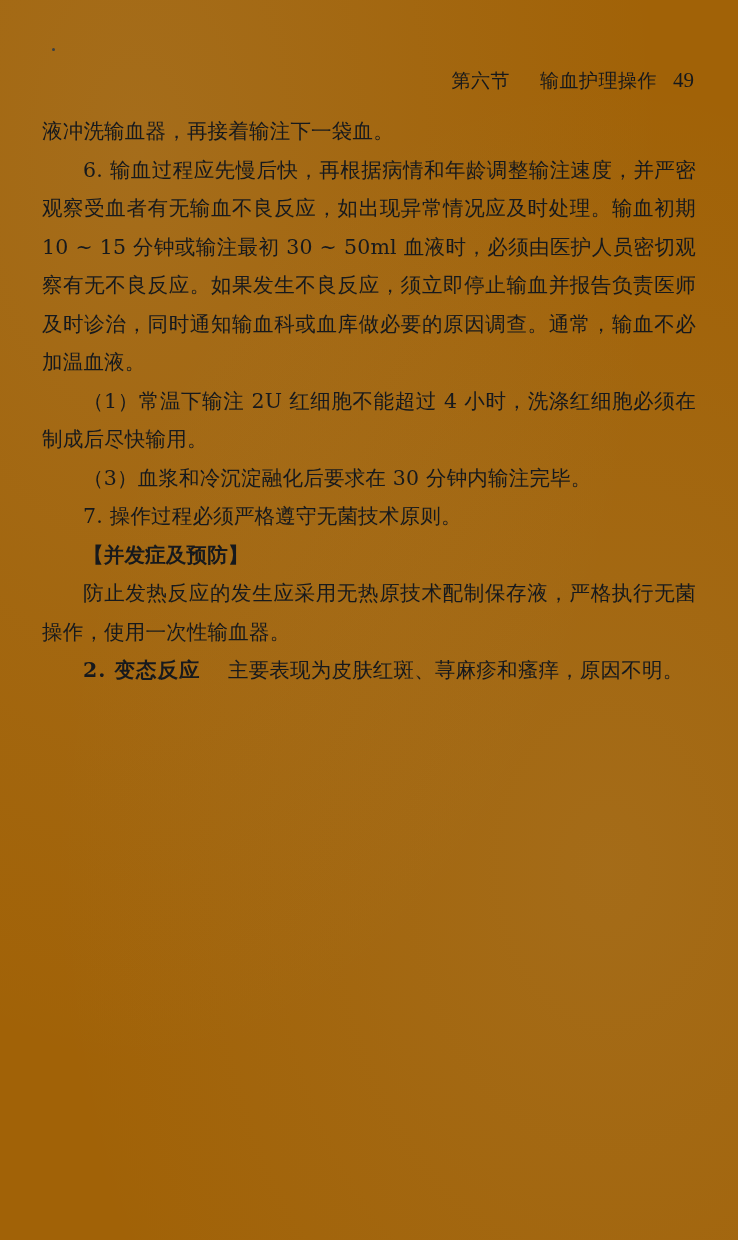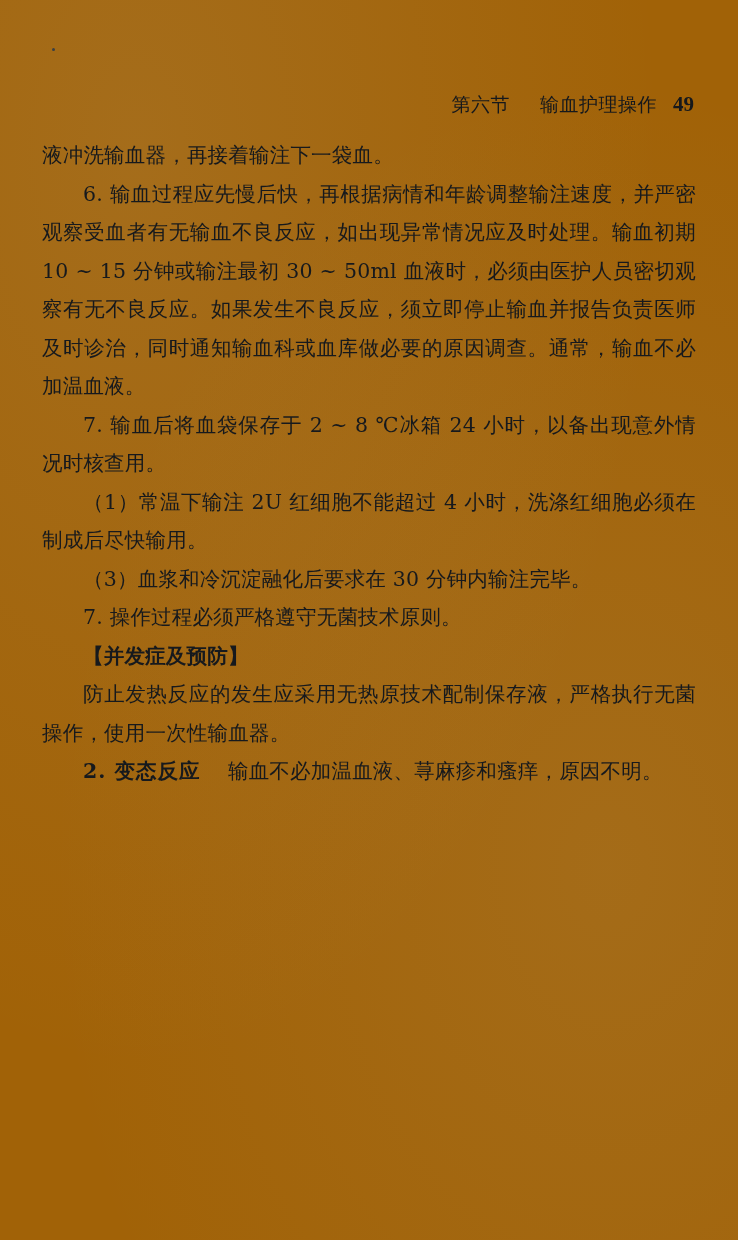--- a/index.html
+++ b/index.html
@@ -60,23 +60,22 @@
   .header-title {
     font-size: 19px;
     letter-spacing: 0.5px;
     color: #15181c;
   }
   .header-sec {
     margin-right: 14px;
   }
   .header-page {
     font-size: 21px;
-    font-weight: bold;
+    font-weight: normal;
     font-family: "Liberation Serif", "DejaVu Serif", serif;
-    margin-top: 24px;
   }
   .body-text {
     margin-top: 18px;
   }
   p.line {
     margin: 0 0 0 0;
     font-size: 20.5px;
     line-height: 38.5px;
     text-align: justify;
     text-justify: inter-ideograph;
@@ -112,38 +111,37 @@
       <span class="header-title">输血护理操作</span>
       <span class="header-page">49</span>
     </div>
 
     <div class="body-text">
 
       <p class="line hang">液冲洗输血器，再接着输注下一袋血。</p>
 
       <p class="line indent">6. 输血过程应先慢后快，再根据病情和年龄调整输注速度，并严密观察受血者有无输血不良反应，如出现异常情况应及时处理。输血初期 10 ~ 15 分钟或输注最初 30 ~ 50ml 血液时，必须由医护人员密切观察有无不良反应。如果发生不良反应，须立即停止输血并报告负责医师及时诊治，同时通知输血科或血库做必要的原因调查。通常，输血不必加温血液。</p>
 
-      <p class="line indent">7. 输血后将血袋保存于 2 ~ 8 ℃冰箱 24 小时，以备出现意外情况时核查用。</p>
 
 
       <p class="line indent">（1）常温下输注 2U 红细胞不能超过 4 小时，洗涤红细胞必须在制成后尽快输用。</p>
 
 
       <p class="line indent">（3）血浆和冷沉淀融化后要求在 30 分钟内输注完毕。</p>
 
       <p class="line indent">7. 操作过程必须严格遵守无菌技术原则。</p>
 
 
       <p class="line indent section-head">【并发症及预防】</p>
 
 
       <p class="line indent">防止发热反应的发生应采用无热原技术配制保存液，严格执行无菌操作，使用一次性输血器。</p>
 
       <p class="line indent">
         <span class="blk">2. 变态反应</span>
-        <span>　</span><span>输血不必加温血液、荨麻疹和瘙痒，原因不明。</span>
+        <span>　</span><span>主要表现为皮肤红斑、荨麻疹和瘙痒，原因不明。</span>
       </p>
 
 
 
     </div>
   </div>
 </div>
 
 </body></html>

